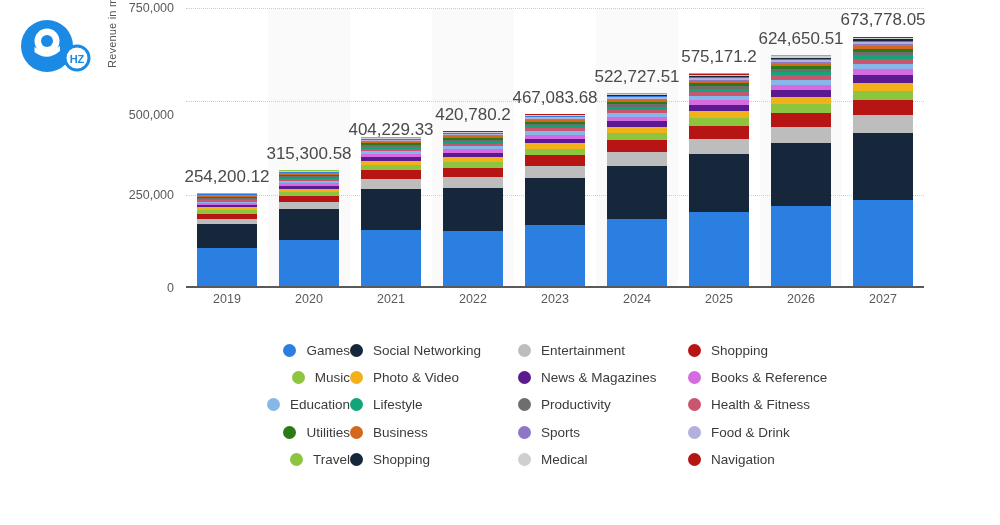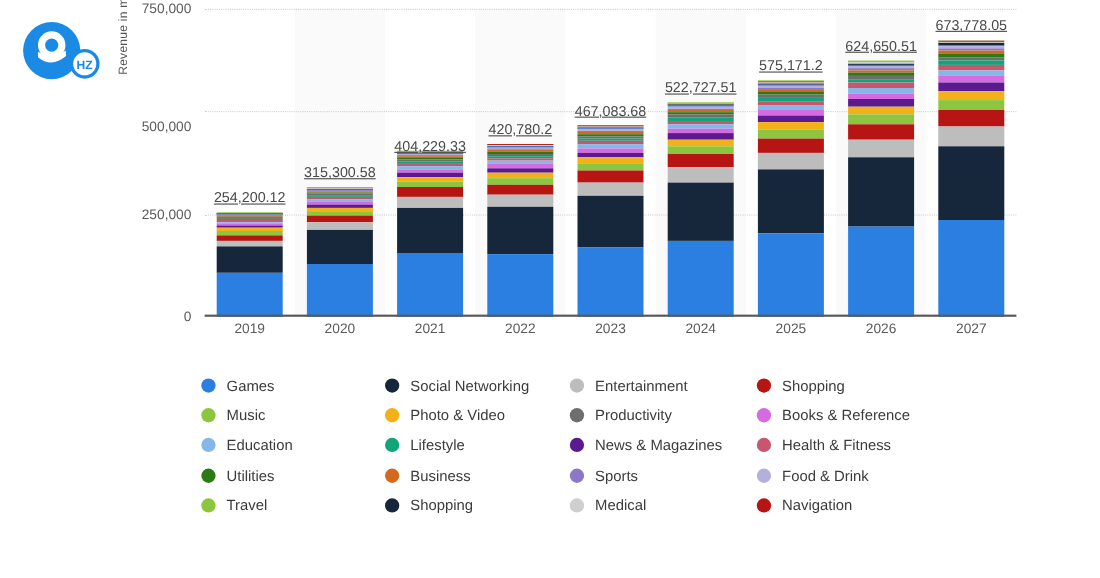--- a/index.html
+++ b/index.html
@@ -111,24 +111,23 @@
   .bar-stack {
     width: 72%;
     display: flex;
     flex-direction: column-reverse;
   }
   .seg { width: 100%; }
   .bar-total {
     position: absolute;
     left: 50%;
     transform: translateX(-50%);
-    font-size: 13px;
+    font-size: 17px;
     color: #4a4a4a;
     white-space: nowrap;
-    text-decoration: underline;
   }
 
   #x-labels {
     position: absolute;
     left: 74px;
     right: 8px;
     top: 284px;
     display: flex;
   }
   .x-label {
@@ -144,21 +143,21 @@
     left: 183px;
     top: 337px;
     width: 790px;
     display: flex;
     gap: 0;
   }
   .legend-col {
     display: flex;
     flex-direction: column;
   }
-  .legend-col.c0 { width: 167px; }
+  .legend-col.c0 { width: 167px; align-items: flex-end; }
   .legend-col.c1 { width: 168px; }
   .legend-col.c2 { width: 170px; }
   .legend-col.c3 { width: 190px; }
   .legend-item {
     display: flex;
     align-items: center;
     height: 27.2px;
   }
   .legend-dot {
     width: 13px;
@@ -507,28 +506,28 @@
         <span class="legend-dot" style="background: rgb(22, 38, 59);"></span>
         <span class="legend-label">Shopping</span>
       </div>
     </div>
     <div class="legend-col c2">
       <div class="legend-item">
         <span class="legend-dot" style="background: rgb(189, 189, 189);"></span>
         <span class="legend-label">Entertainment</span>
       </div>
       <div class="legend-item">
+        <span class="legend-dot" style="background: rgb(91, 26, 143);"></span>
+        <span class="legend-label">News &amp; Magazines</span>
+      </div>
+      <div class="legend-item">
         <span class="legend-dot" style="background: rgb(110, 110, 110);"></span>
         <span class="legend-label">Productivity</span>
       </div>
       <div class="legend-item">
-        <span class="legend-dot" style="background: rgb(91, 26, 143);"></span>
-        <span class="legend-label">News &amp; Magazines</span>
-      </div>
-      <div class="legend-item">
         <span class="legend-dot" style="background: rgb(140, 120, 196);"></span>
         <span class="legend-label">Sports</span>
       </div>
       <div class="legend-item">
         <span class="legend-dot" style="background: rgb(207, 207, 207);"></span>
         <span class="legend-label">Medical</span>
       </div>
     </div>
     <div class="legend-col c3">
       <div class="legend-item">

